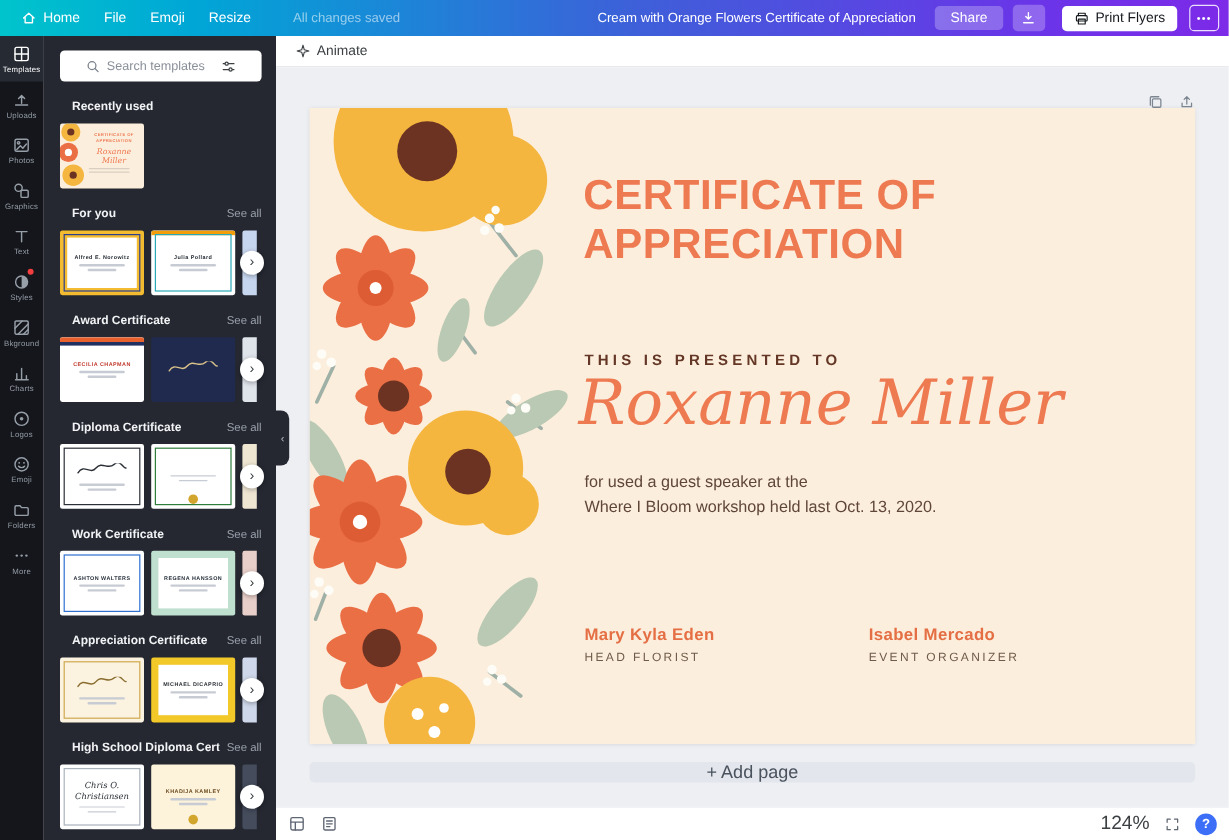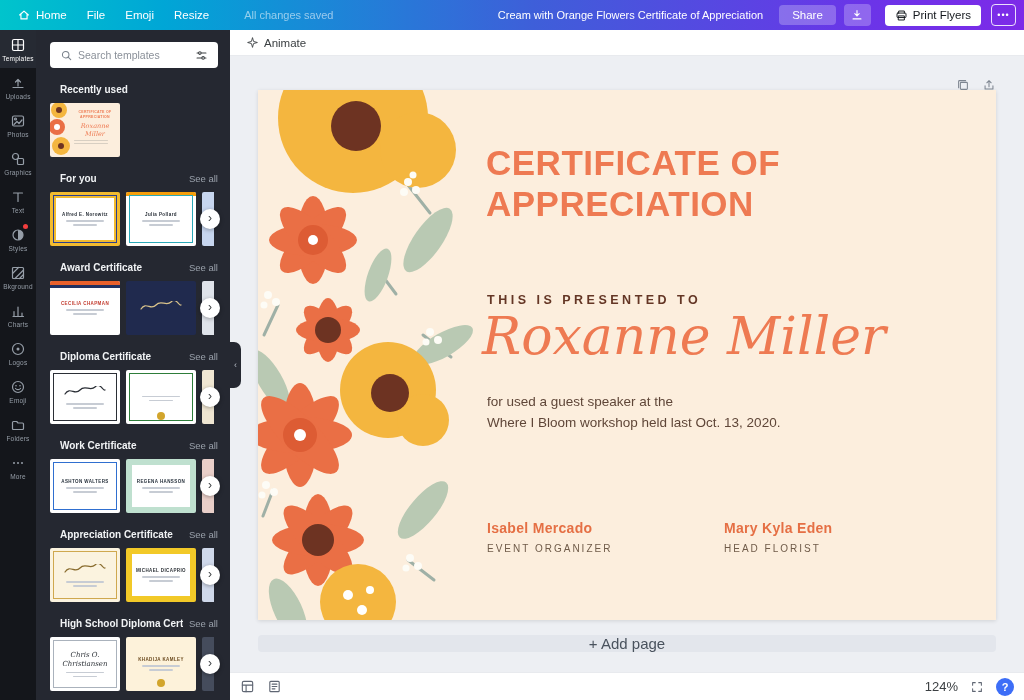--- a/index.html
+++ b/index.html
@@ -22,21 +22,21 @@
   
   .rail { position:absolute; left:0; top:30px; bottom:0; width:36px; background:#14161b; z-index:15; display:flex; flex-direction:column; }
   .rail-item { width:36px; height:38px; display:flex; flex-direction:column; align-items:center; justify-content:center; gap:2px; color:#969ea8; background:transparent; border:0; position:relative; }
   .rail-item.active { background:#262a33; color:#fff; }
   .rail-item svg { stroke:currentColor; fill:none; stroke-width:1.2; stroke-linecap:round; stroke-linejoin:round; }
   .rail-label { font-size:6.5px; letter-spacing:.2px; }
   .badge-dot { position:absolute; top:4px; right:8px; width:5px; height:5px; border-radius:50%; background:#f23e3e; }
 
   
   .panel { position:absolute; left:36px; top:30px; bottom:0; width:194px; background:#252831; z-index:14; padding:12px 12px 0 14px; overflow:hidden; }
-  .search-box { height:26px; background:#fff; border-radius:4px; display:flex; align-items:center; padding:0 10px; gap:5px; }
+  .search-box { height:26px; background:#fff; border-radius:4px; display:flex; align-items:center; padding:0 21px; gap:5px; }
   .search-box input { border:0; outline:0; flex:1; min-width:0; font-size:10.5px; color:#333; background:transparent; }
   .search-box input::placeholder { color:#8a9099; }
   .section { margin-top:16px; }
   .sec-head { display:flex; align-items:baseline; justify-content:space-between; margin-bottom:8px;margin-left:10px; }
   .sec-title { color:#f1f3f5; font-size:10px; font-weight:bold; white-space:nowrap; overflow:hidden; }
   .see-all { color:#9aa1ab; font-size:9.5px; white-space:nowrap; margin-left:6px; cursor:pointer; background:none; border:0; }
   .thumb-row { display:flex; gap:6px; position:relative; }
   .thumb { width:70px; height:54px; border-radius:2px; flex:none; position:relative; overflow:hidden; background:#fff;
     display:flex; flex-direction:column; align-items:center; justify-content:center; border:0; }
   .t-frame { position:absolute; inset:3px; border:1px solid; pointer-events:none; }
@@ -84,21 +84,21 @@
 
   .add-page { position:absolute; top:579px; left:28px; width:738px; height:17px; background:#e3e6ec; border:0; border-radius:4px;
     font-size:15px; color:#49525d; display:flex; align-items:center; justify-content:center; }
 
   
   .statusbar { position:absolute; left:0; right:0; bottom:0; height:28px; background:#fff; border-top:1px solid #e8eaee;
     display:flex; align-items:center; justify-content:space-between; padding:0 10px; }
   .sb-left, .sb-right { display:flex; align-items:center; gap:12px; }
   .sb-btn { background:none; border:0; color:#5f6673; display:flex; align-items:center; }
   .sb-btn svg { stroke:currentColor; fill:none; stroke-width:1.2; stroke-linecap:round; stroke-linejoin:round; }
-  .zoom { font-size:13px; color:#3c4043; }
+  .zoom { font-size:16px; color:#3c4043; }
   .help-btn { width:18px; height:18px; border-radius:50%; background:#3d6ef7; color:#fff; border:0; font-size:11px; font-weight:bold;
     display:flex; align-items:center; justify-content:center; }
 
   .collapse-handle { position:absolute; left:0; top:50%; transform:translateY(-50%); width:11px; height:46px; background:#252831;
     border:0; border-radius:0 7px 7px 0; color:#b8bec8; font-size:9px; z-index:12; padding:0; }
 </style>
 </head>
 <body>
 
 <header class="topbar">
@@ -519,26 +519,26 @@
 
       <div class="cert-title">CERTIFICATE OF APPRECIATION</div>
       <div class="cert-presented">THIS IS PRESENTED TO</div>
       <div class="cert-name">Roxanne Miller</div>
       <div class="cert-body">
         <div>for used a guest speaker at the</div>
         <div>Where I Bloom workshop held last Oct. 13, 2020.</div>
       </div>
       <div class="cert-sigs">
         <div class="sig-col">
+          <div class="sig-name">Mary Kyla Eden</div>
+          <div class="sig-role">HEAD FLORIST</div>
+        </div>
+        <div class="sig-col">
           <div class="sig-name">Isabel Mercado</div>
           <div class="sig-role">EVENT ORGANIZER</div>
-        </div>
-        <div class="sig-col">
-          <div class="sig-name">Mary Kyla Eden</div>
-          <div class="sig-role">HEAD FLORIST</div>
         </div>
       </div>
     </div>
 
     <button class="add-page">+ Add page</button>
   </div>
 
   <footer class="statusbar">
     <div class="sb-left">
       <button class="sb-btn">

